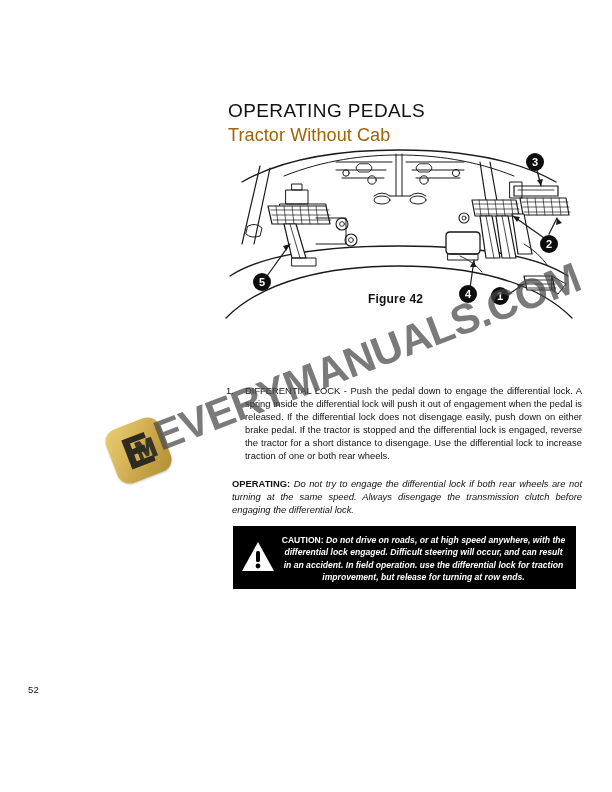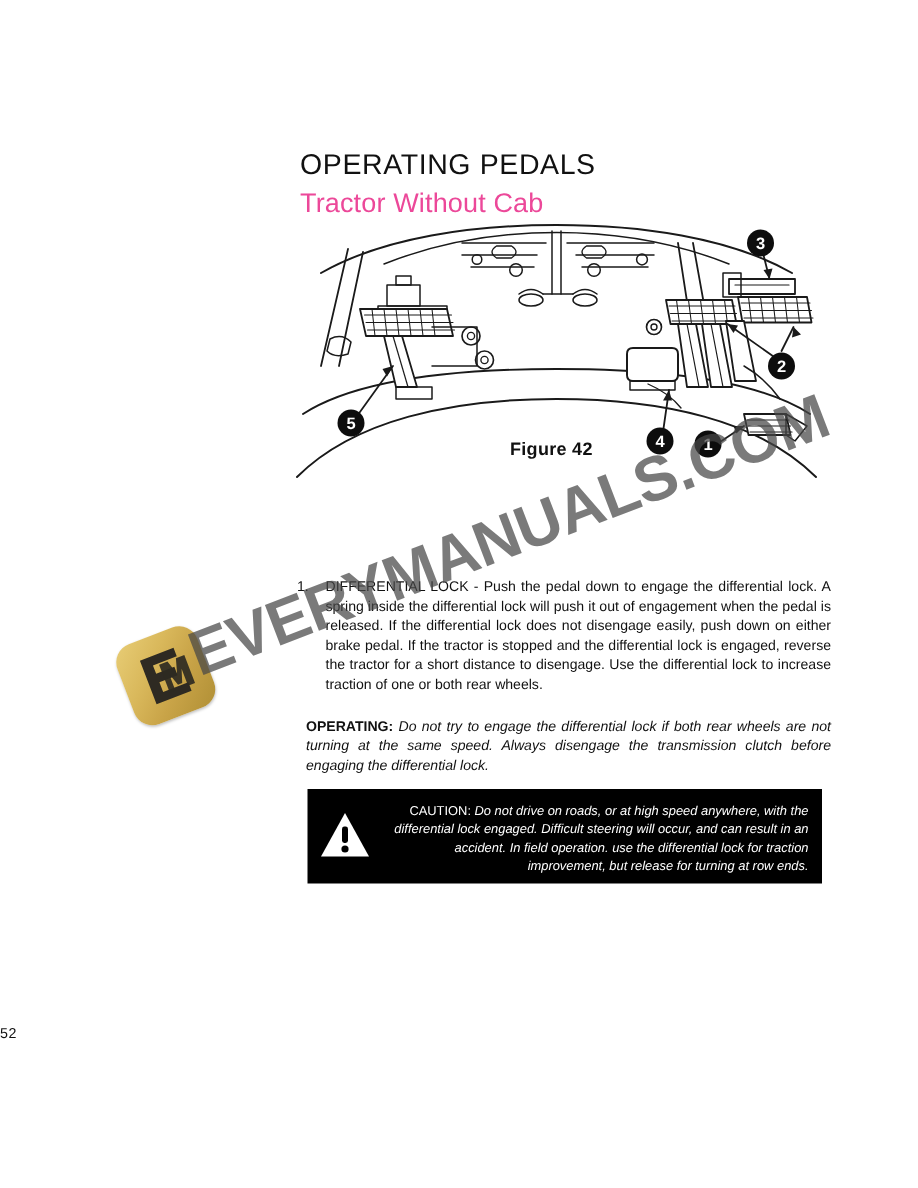--- a/index.html
+++ b/index.html
@@ -14,20 +14,21 @@
     position: relative;
     overflow: hidden;
     font-family: "Liberation Sans", sans-serif;
     color: #1a1a1a;
   }
 
   .page {
     position: absolute;
     inset: 0;
     background: #ffffff;
+    margin-left: 28px;
   }
 
   
   .heading-block {
     position: absolute;
     left: 200px;
     top: 100px;
     width: 330px;
   }
   .title-main {
@@ -37,21 +38,21 @@
     line-height: 1.15;
     margin: 0;
     color: #111;
   }
   .title-sub {
     font-size: 18px;
     font-weight: 400;
     letter-spacing: 0.1px;
     line-height: 1.2;
     margin: 3px 0 0 0;
-    color: #ec4899;
+    color: #a16207;
   }
 
   
   .figure-wrap {
     position: absolute;
     left: 196px;
     top: 148px;
     width: 350px;
     height: 175px;
   }
@@ -123,22 +124,23 @@
     width: 34px;
     height: 32px;
     margin-top: 8px;
     margin-right: 5px;
   }
   .caution-text {
     flex: 1 1 auto;
     font-size: 8.6px;
     line-height: 12.3px;
     font-style: italic;
-    text-align: right;
+    text-align: center;
     padding-top: 1px;
+    font-weight: bold;
   }
   .caution-text .cau-label {
     font-style: normal;
   }
 
   
   .page-number {
     position: absolute;
     left: 0;
     right: 0;

